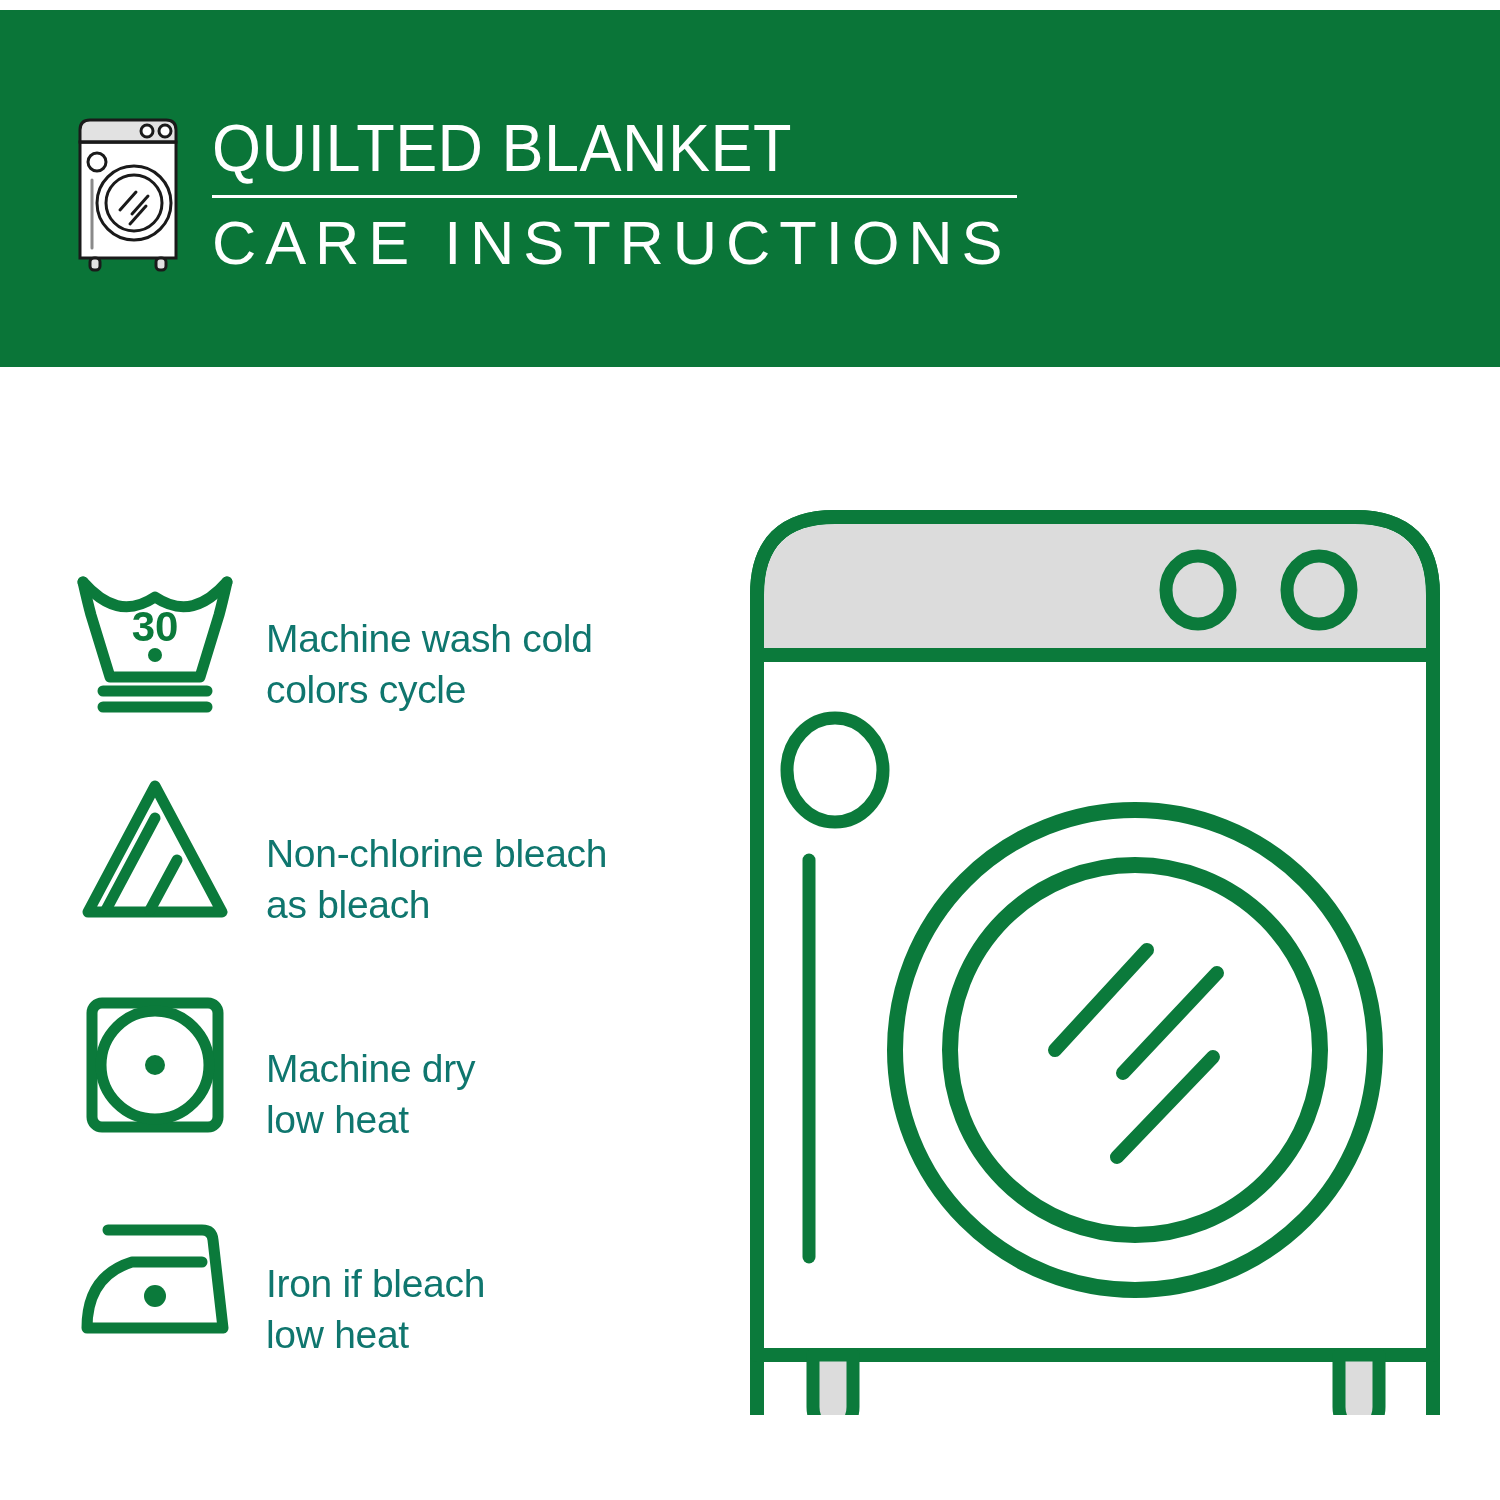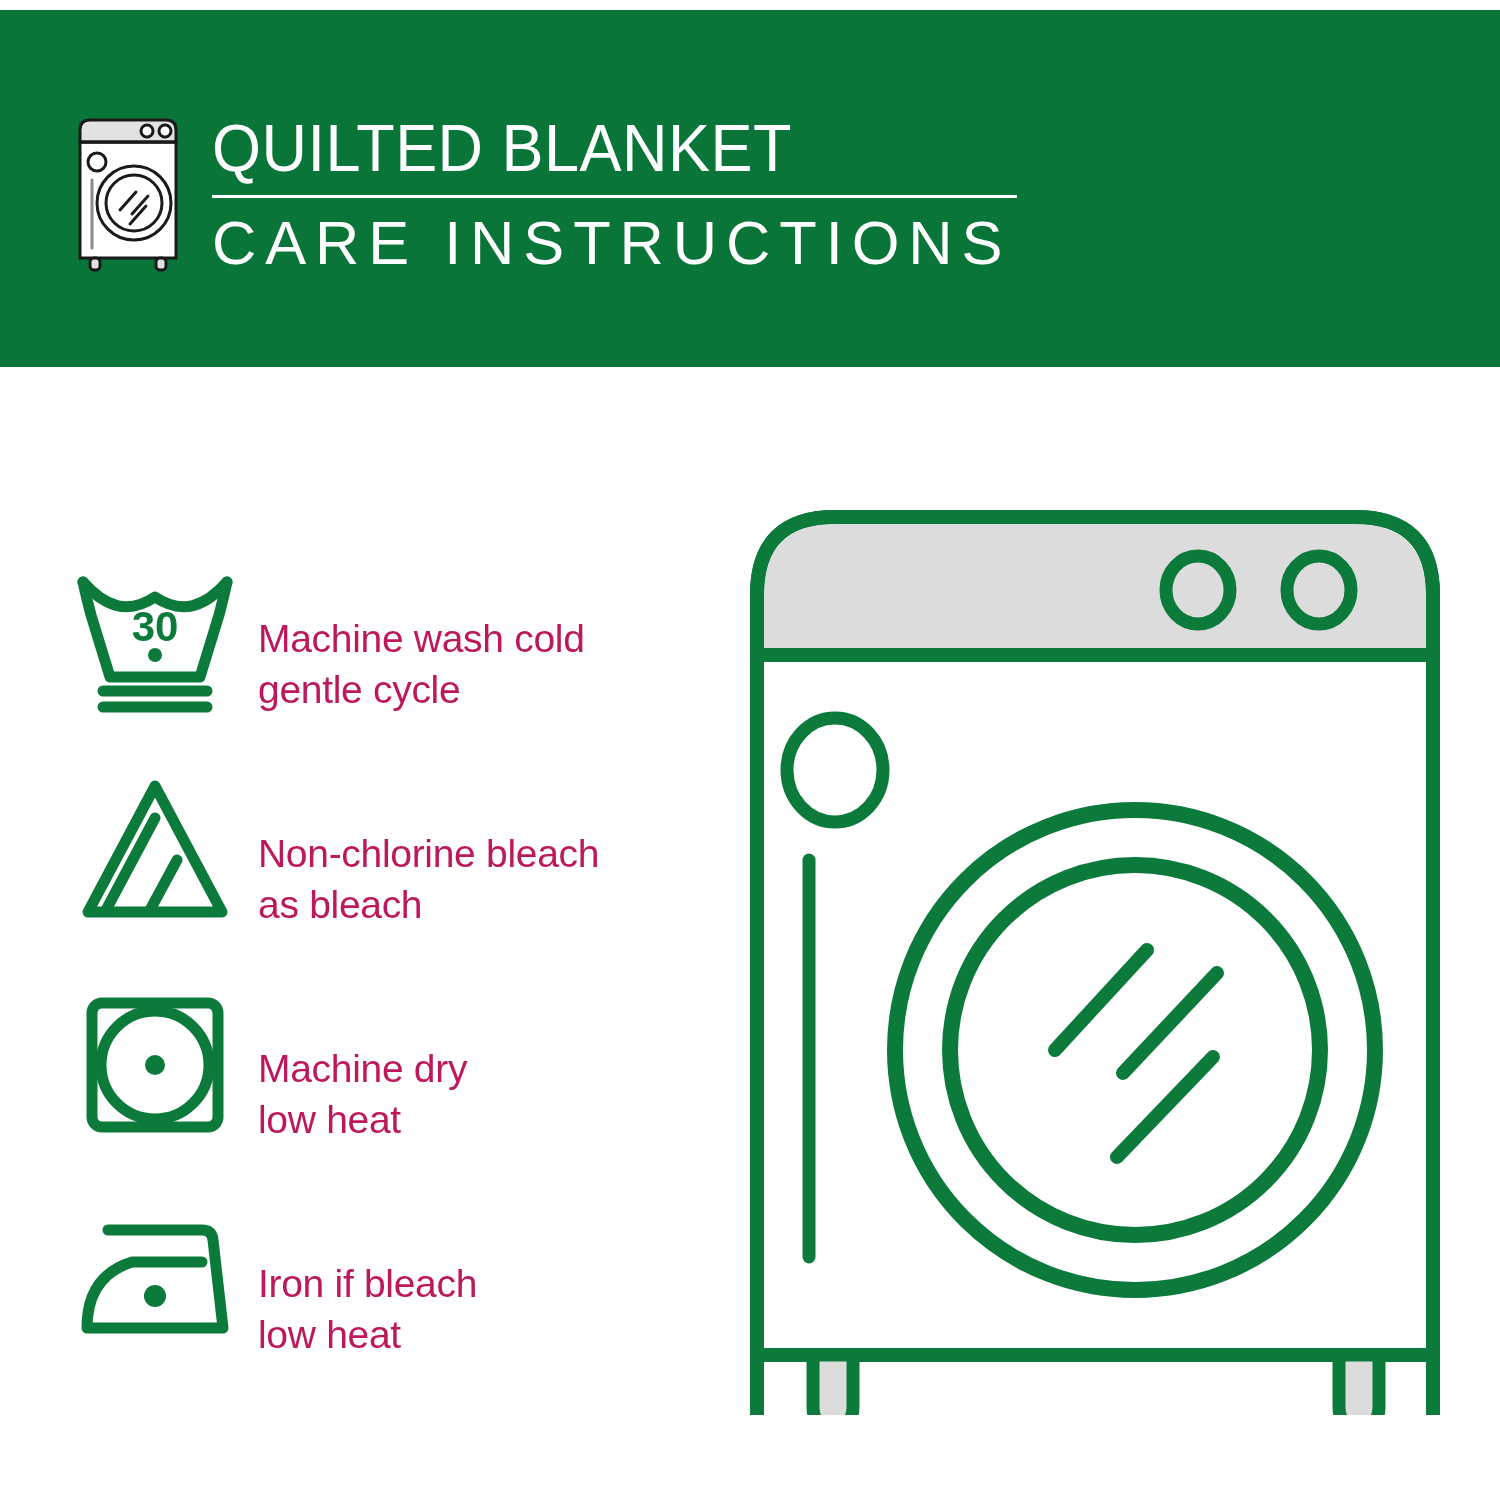--- a/index.html
+++ b/index.html
@@ -89,22 +89,22 @@
   }
   .care-icon {
     width: 172px;
     height: 160px;
     flex: none;
     display: flex;
     align-items: center;
     justify-content: flex-start;
   }
   .care-text {
-    margin-left: 16px;
-    color: #be185d;
+    margin-left: 24px;
+    color: #0f766e;
     font-size: 39px;
     line-height: 51px;
     font-weight: 400;
     letter-spacing: -0.3px;
   }
   .care-text div {
     white-space: nowrap;
   }
 
   
@@ -173,21 +173,21 @@
             <line x1="33" y1="136" x2="137" y2="136"></line>
             <line x1="33" y1="152" x2="137" y2="152"></line>
           </g>
 
           <text x="85" y="86" text-anchor="middle" font-family="Liberation Sans, sans-serif" font-size="42" font-weight="700" fill="#0b7a3b">30</text>
           <circle cx="85" cy="100" r="7" fill="#0b7a3b"></circle>
         </svg>
       </div>
       <div class="care-text">
         <div>Machine wash cold</div>
-        <div>gentle cycle</div>
+        <div>colors cycle</div>
       </div>
     </div>
 
     <div class="care-row">
       <div class="care-icon">
         <svg viewBox="0 0 170 160" width="170" height="160">
           <g fill="none" stroke="#0b7a3b" stroke-width="11" stroke-linecap="round" stroke-linejoin="round">
             <path d="M85 16 L152 142 L18 142 Z"></path>
             <line x1="85" y1="48" x2="36" y2="140"></line>
             <line x1="107" y1="90" x2="80" y2="140"></line>

